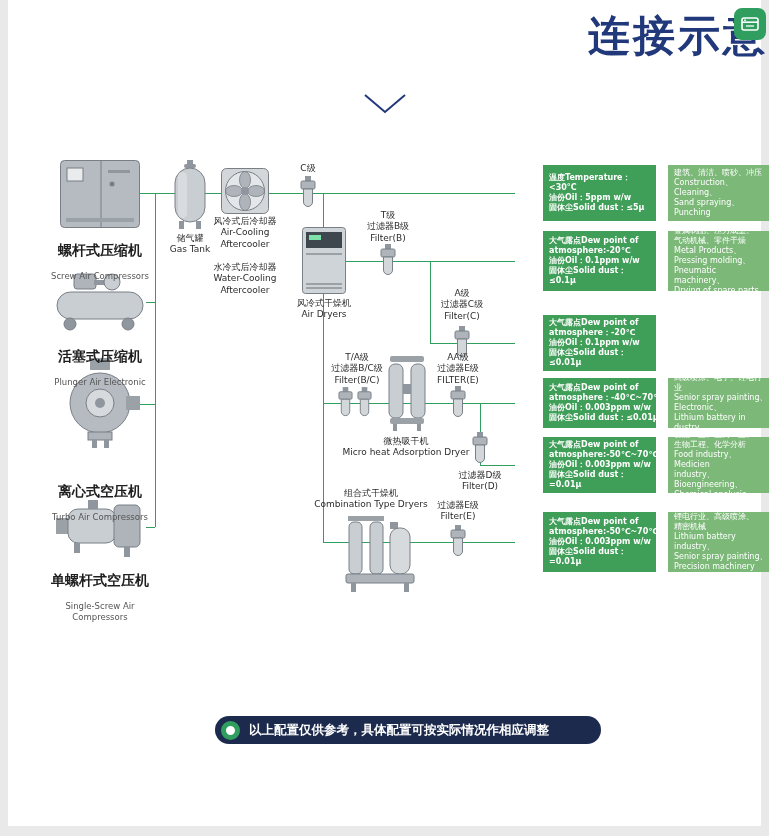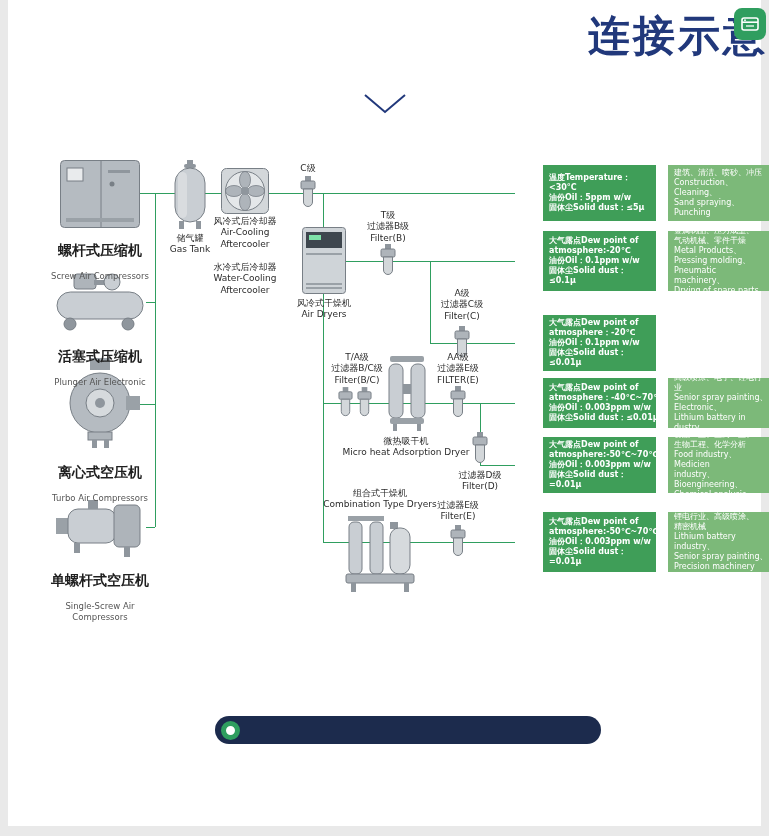--- a/index.html
+++ b/index.html
@@ -252,21 +252,21 @@
 </div>
 
 <div class="eq-label" style="left:40px;top:231px;width:120px">
   <div class="comp-zh">螺杆式压缩机</div>
   <div class="comp-en">Screw Air Compressors</div>
 </div>
 <div class="eq-label" style="left:40px;top:337px;width:120px">
   <div class="comp-zh">活塞式压缩机</div>
   <div class="comp-en">Plunger Air Electronic</div>
 </div>
-<div class="eq-label" style="left:40px;top:453px;width:120px">
+<div class="eq-label" style="left:40px;top:472px;width:120px">
   <div class="comp-zh">离心式空压机</div>
   <div class="comp-en">Turbo Air Compressors</div>
 </div>
 <div class="eq-label" style="left:40px;top:561px;width:120px">
   <div class="comp-zh">单螺杆式空压机</div>
   <div class="comp-en">Single-Screw Air Compressors</div>
 </div>
 
 <div class="eq-label" style="left:158px;top:233px;width:64px">储气罐
 Gas Tank</div>
@@ -287,21 +287,21 @@
 <div class="eq-label" style="left:320px;top:352px;width:74px">T/A级
 过滤器B/C级
 Filter(B/C)</div>
 <div class="eq-label" style="left:426px;top:352px;width:64px">AA级
 过滤器E级
 FILTER(E)</div>
 <div class="eq-label" style="left:336px;top:436px;width:140px">微热吸干机
 Micro heat Adsorption Dryer</div>
 <div class="eq-label" style="left:448px;top:470px;width:64px">过滤器D级
 Filter(D)</div>
-<div class="eq-label" style="left:315px;top:488px;width:130px">组合式干燥机
+<div class="eq-label" style="left:306px;top:488px;width:130px">组合式干燥机
 Combination Type Dryers</div>
 <div class="eq-label" style="left:426px;top:500px;width:64px">过滤器E级
 Filter(E)</div>
 
 <div class="spec-box" style="top:165px;height:56px">
   <div class="spec-cell">温度Temperature：&lt;30°C
 油份Oil：5ppm w/w
 固体尘Solid dust：≤5μ</div>
   <div class="apps-cell">建筑、清洁、喷砂、冲压
 Construction、Cleaning、
@@ -352,13 +352,14 @@
 固体尘Solid dust：=0.01μ</div>
   <div class="apps-cell">锂电行业、高级喷涂、
 精密机械
 Lithium battery industry、
 Senior spray painting、
 Precision machinery</div>
 </div>
 
 <div class="footer-bar">
   <span class="ring-icon"></span>
+  <span>以上配置仅供参考，具体配置可按实际情况作相应调整</span>
 </div>
 
 </body></html>

